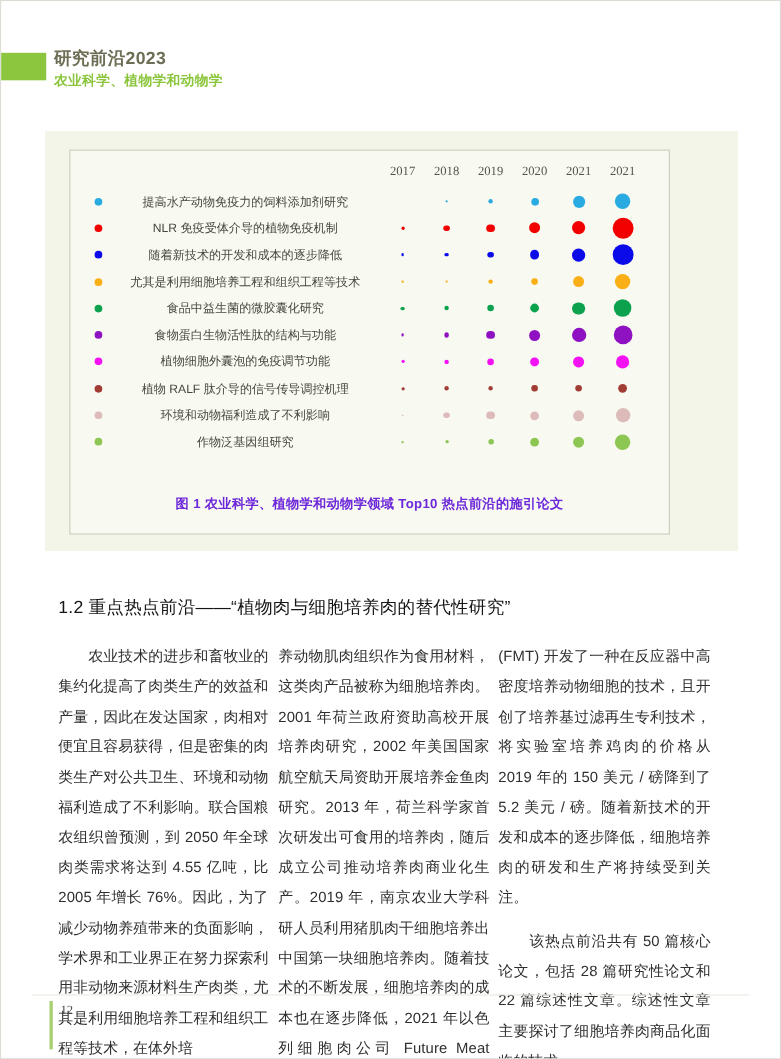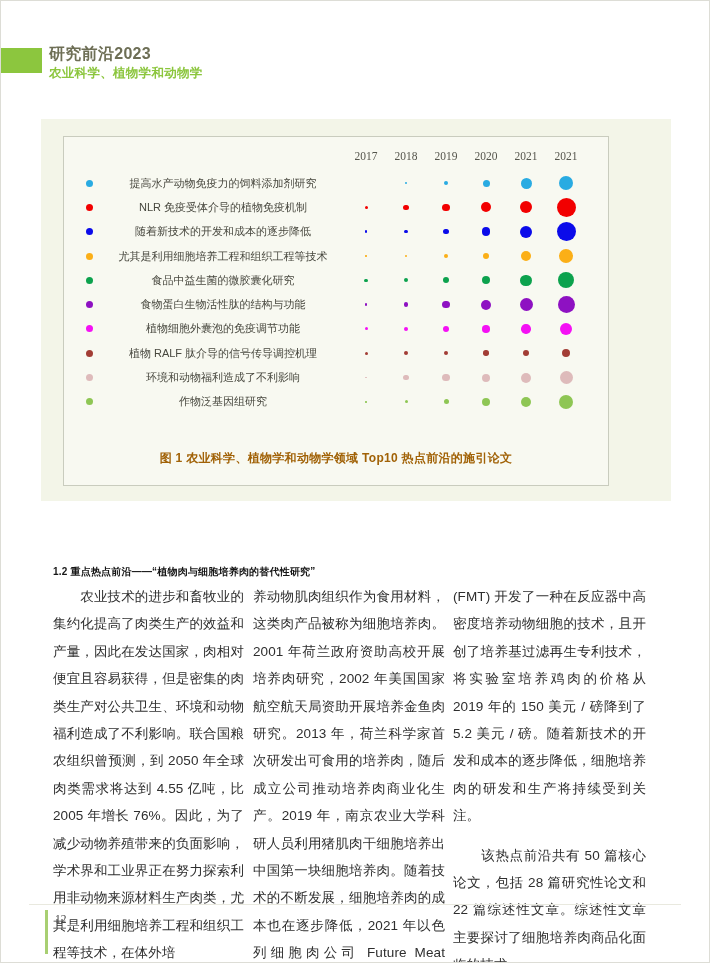--- a/index.html
+++ b/index.html
@@ -20,23 +20,23 @@
     background:#f8f9f1;border:1px solid #c9ccbe;box-sizing:border-box;
   }
   .years-row{display:flex;margin:8px 0 4px 282px;height:22px;align-items:center;}
   .year-cell{width:40px;flex:none;text-align:center;font-size:11.5px;color:#55554c;
     font-family:"Liberation Serif","DejaVu Serif",serif;}
   .chart-row{display:flex;align-items:center;height:24.3px;padding-left:22px;}
   .row-dot{width:7px;height:7px;border-radius:50%;margin-right:7px;flex:none;}
   .row-label{width:246px;flex:none;font-size:11px;color:#47473e;white-space:nowrap;overflow:hidden;text-align:center;}
   .bubble-cell{width:40px;height:100%;flex:none;display:flex;align-items:center;justify-content:center;}
   .bubble{border-radius:50%;flex:none;}
-  .chart-caption{text-align:center;margin-top:36px;font-size:12px;font-weight:bold;color:#a16207;letter-spacing:.3px;}
-  
-  .section-heading{position:absolute;left:52px;top:556px;width:610px;font-size:10px;font-weight:bold;color:#151515;letter-spacing:.2px;}
+  .chart-caption{text-align:center;margin-top:36px;font-size:12px;font-weight:bold;color:#6d28d9;letter-spacing:.3px;}
+  
+  .section-heading{position:absolute;left:52px;top:528px;width:610px;font-size:16px;font-weight:normal;color:#151515;letter-spacing:.2px;}
   
   .text-col{position:absolute;top:582px;font-size:13.5px;line-height:27.4px;text-align:justify;
     color:#2e2e2e;letter-spacing:.1px;}
   .col-1{left:52px;width:191px;}
   .col-2{left:252px;width:192px;}
   .col-3{left:452px;width:193px;}
   .text-col p{margin:0;}
   .text-col p + p{margin-top:12px;}
   
   .footer-line{position:absolute;left:28px;right:28px;top:903px;height:1px;background:#e9e9df;}

